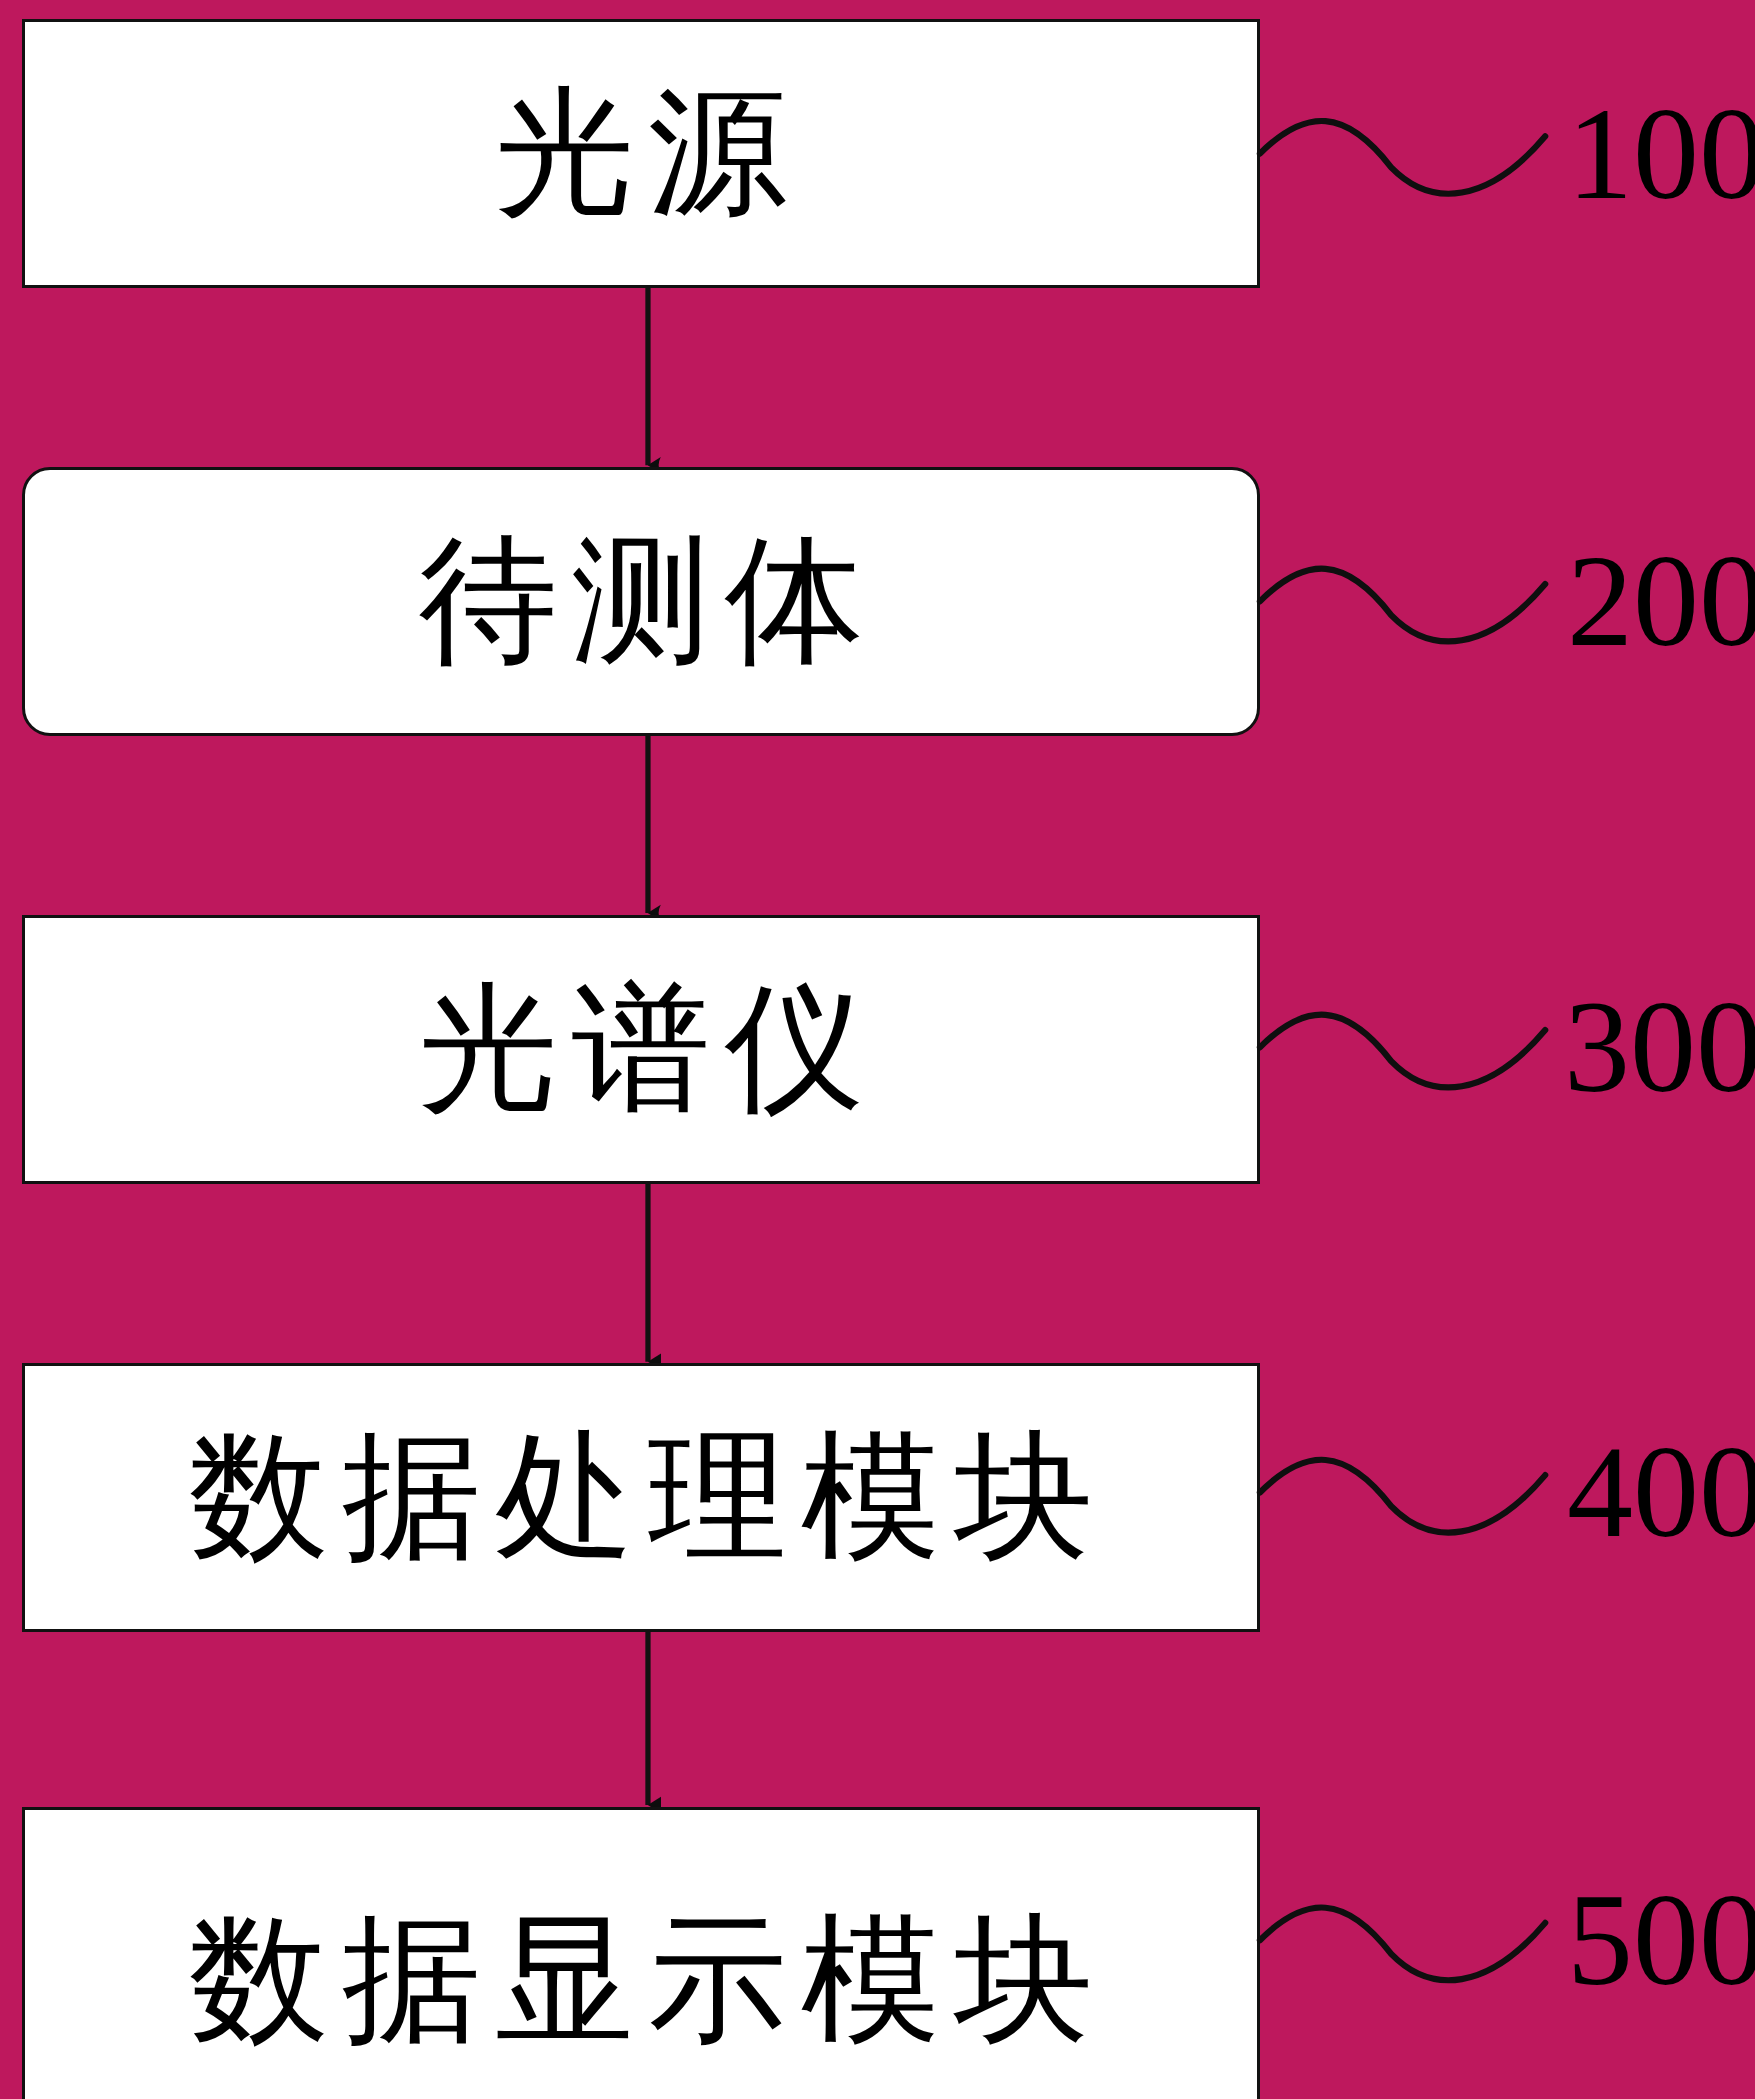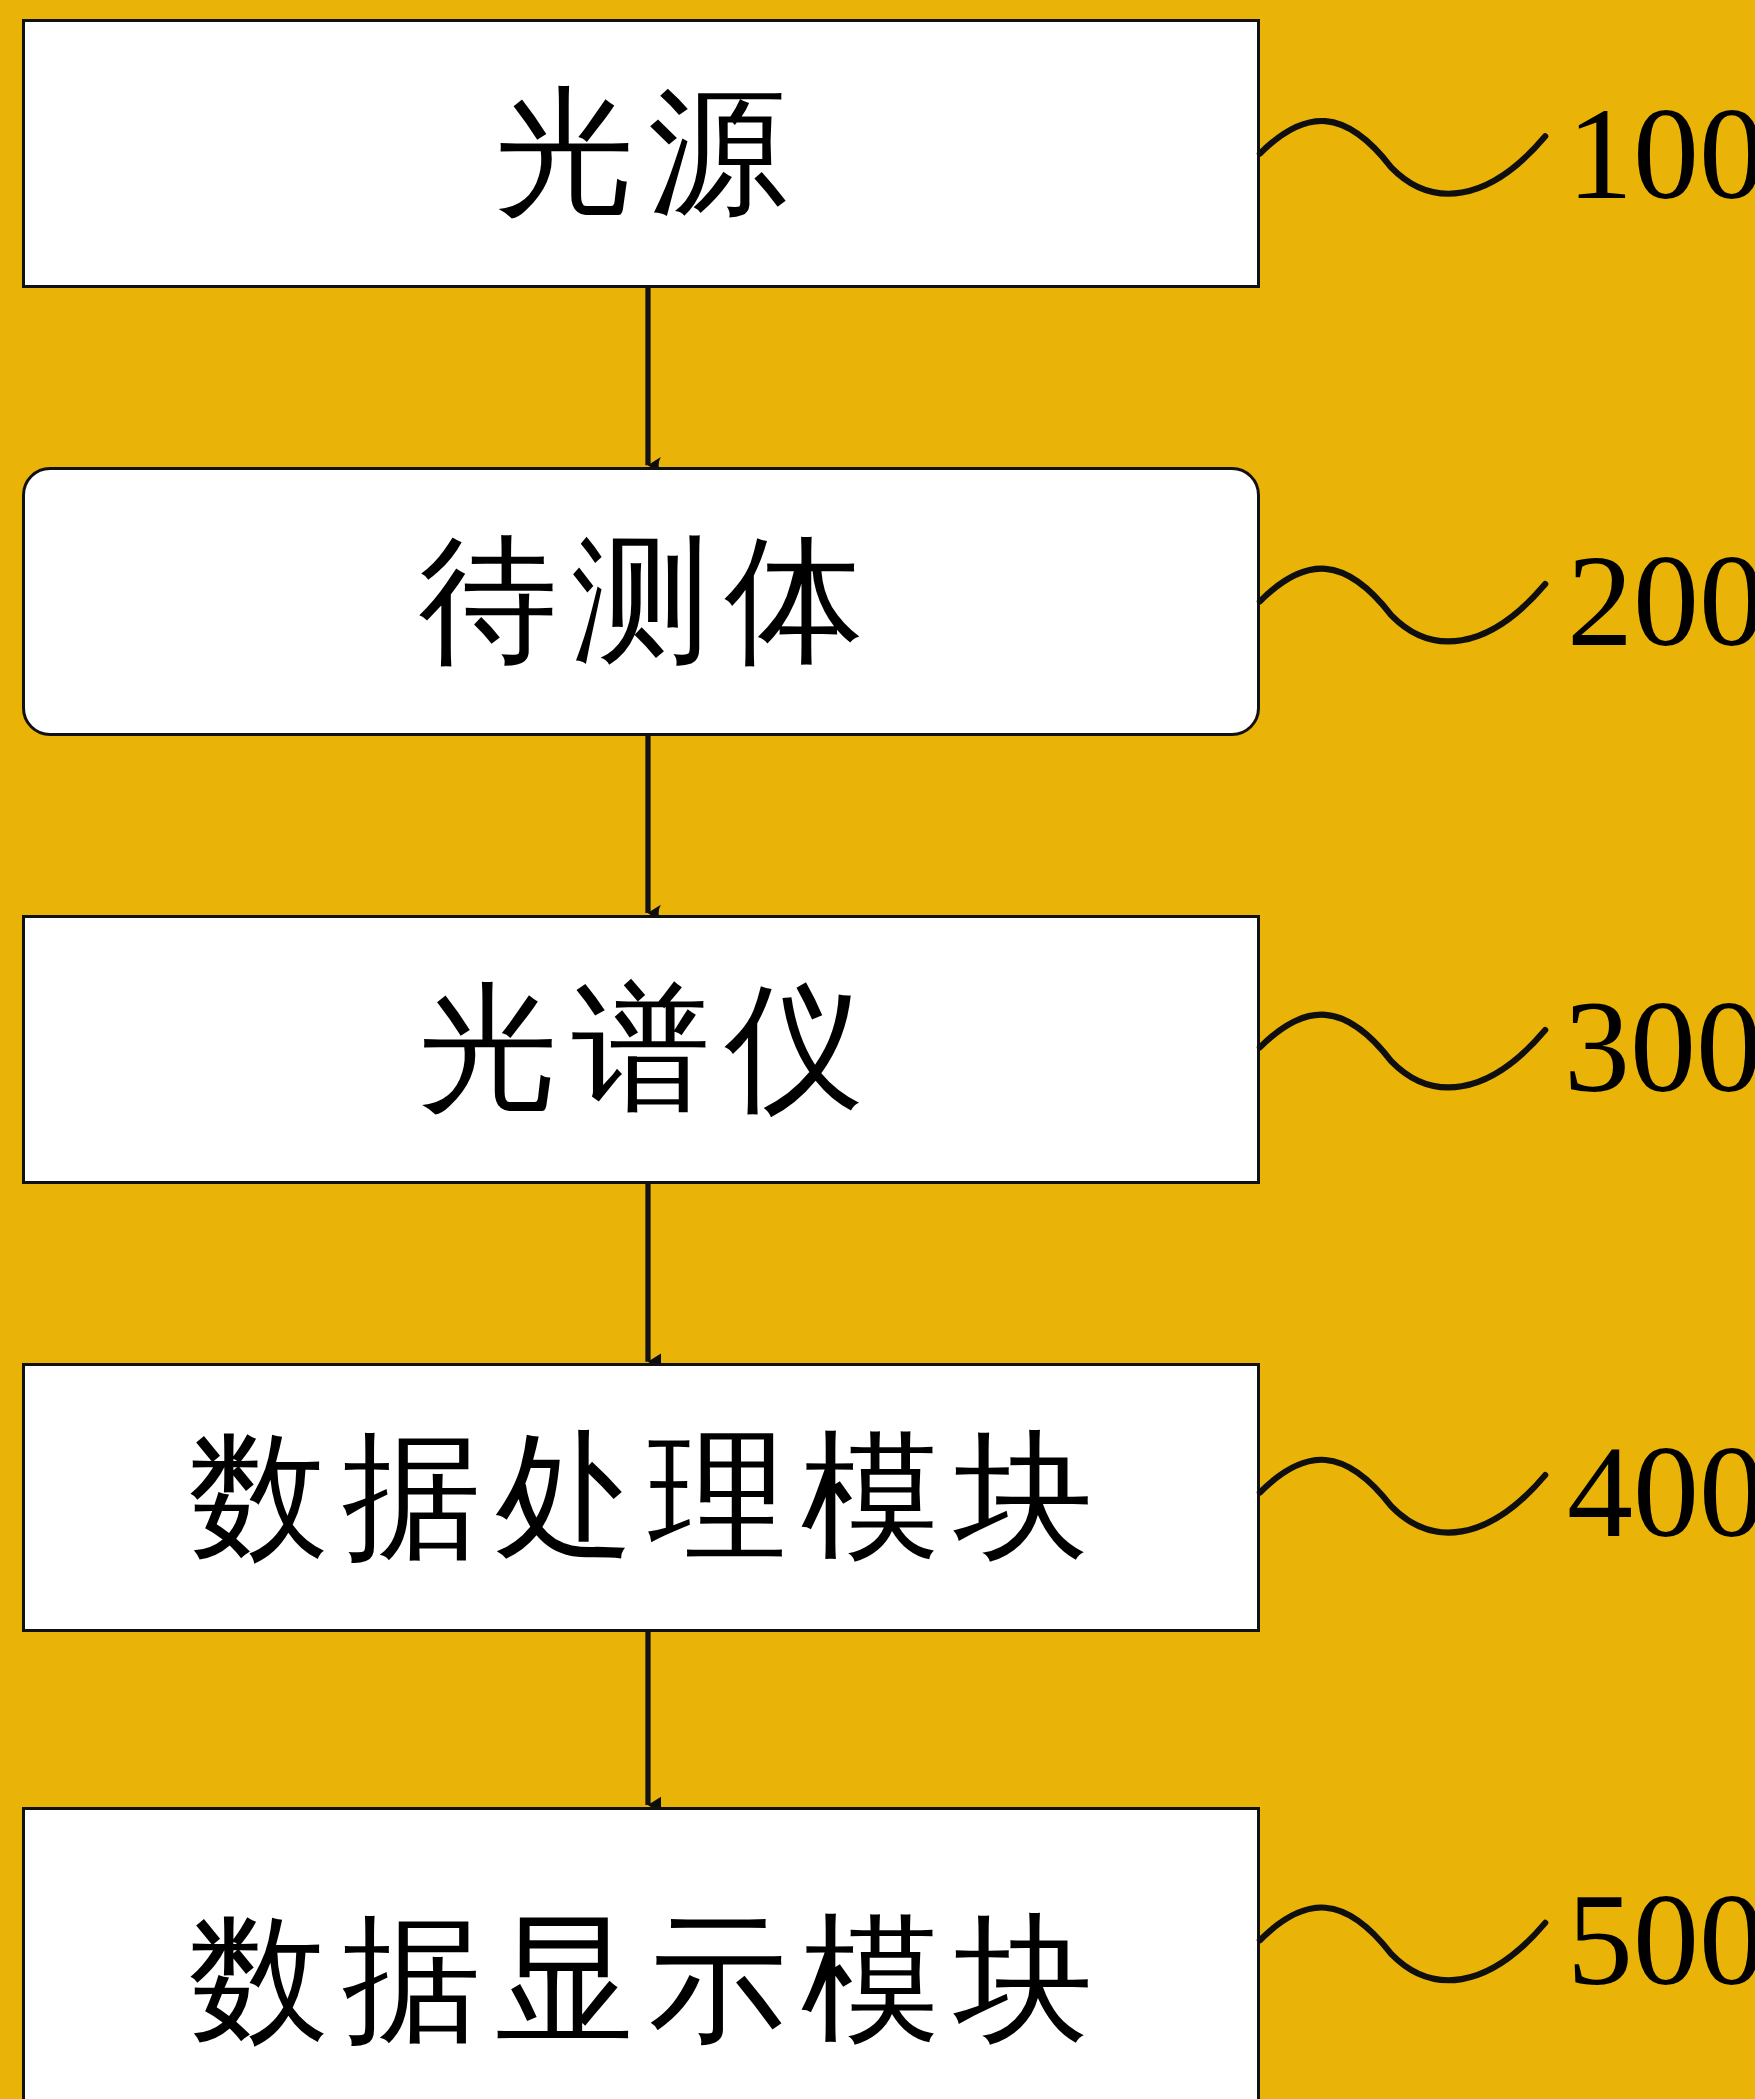--- a/index.html
+++ b/index.html
@@ -7,21 +7,21 @@
     padding: 0;
     background: #ffffff;
   }
   body {
     font-family: "Liberation Serif", serif;
   }
   #figure {
     position: relative;
     width: 1756px;
     height: 2100px;
-    background: #eab308;
+    background: #be185d;
     overflow: hidden;
   }
   .node-box {
     position: absolute;
     box-sizing: border-box;
     border: 3.5px solid #111111;
     background: #ffffff;
     display: flex;
     align-items: center;
     justify-content: center;

